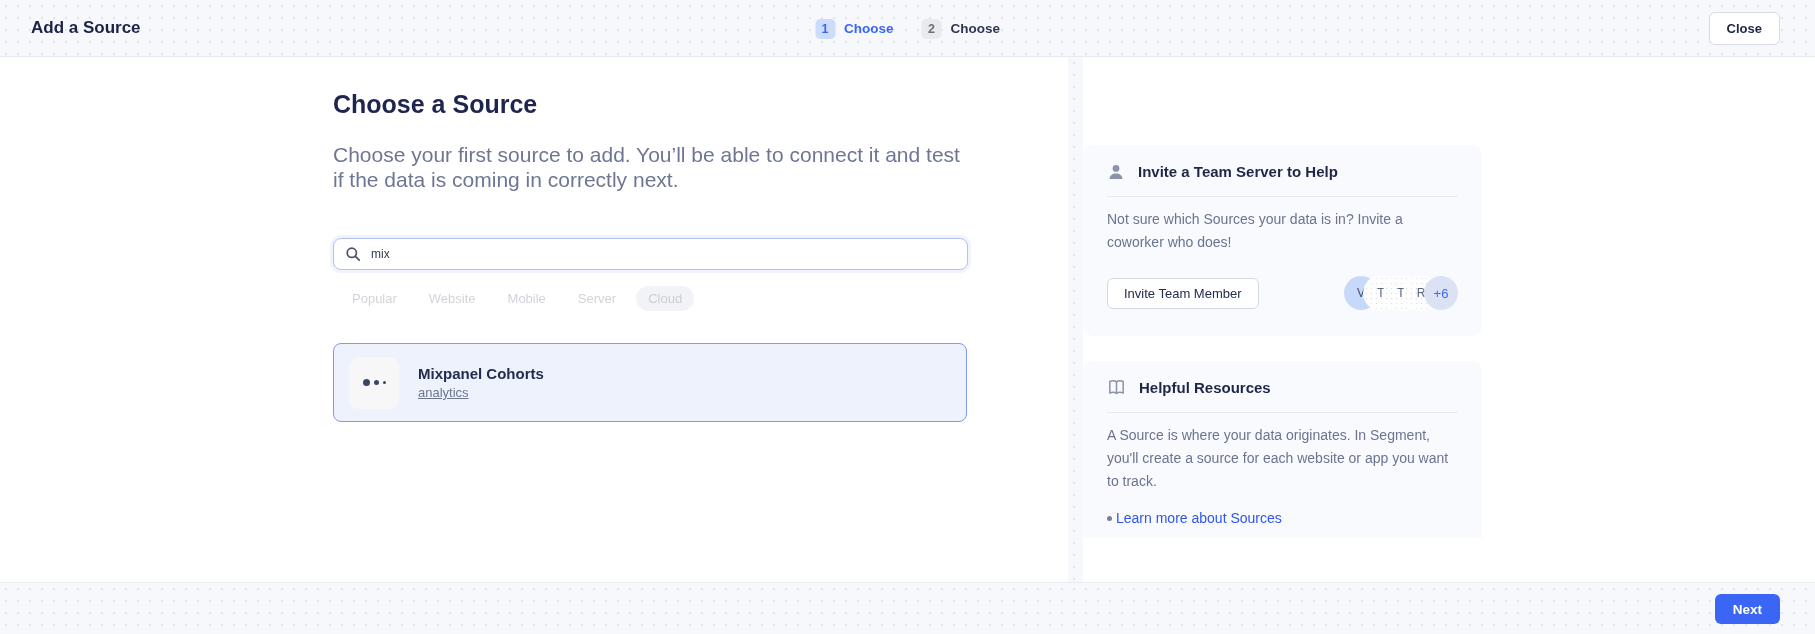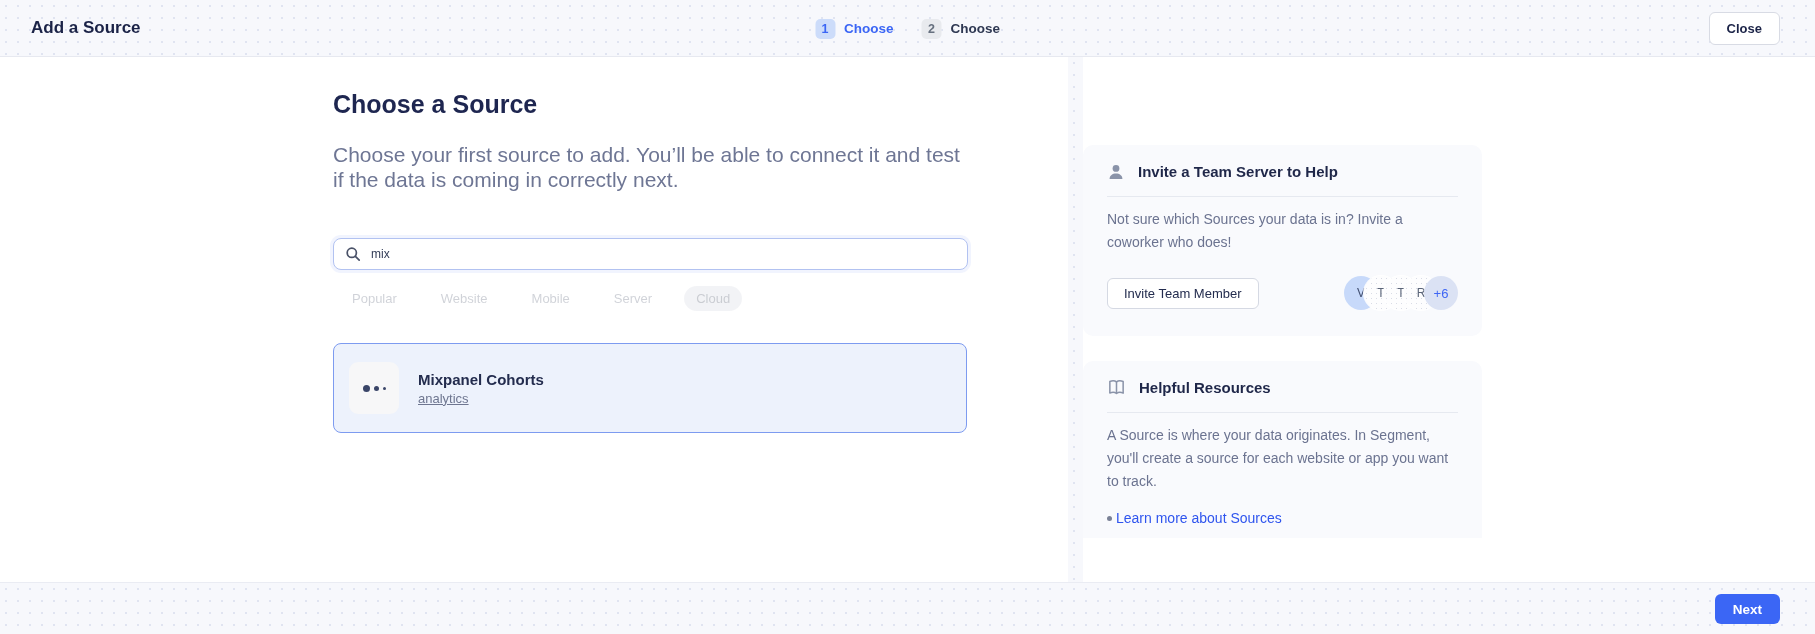--- a/index.html
+++ b/index.html
@@ -52,27 +52,27 @@
     background:#fff; border:1.5px solid #b2c2f1; border-radius:8px;
     box-shadow:0 0 0 3px rgba(59,102,245,0.07);
     display:flex; align-items:center; padding:0 11px;
   }
   .search-box svg { flex:0 0 auto; }
   .search-input {
     border:none; outline:none; background:transparent; margin-left:10px; flex:1;
     font-size:12px; color:#333d57; font-family:inherit;
   }
   .tabs {
-    position:absolute; left:340px; top:286px; display:flex; gap:20px; align-items:center;
+    position:absolute; left:340px; top:286px; display:flex; gap:8px; align-items:center;
     opacity:0.32;
   }
   .tab { font-size:13px; color:#6f7789; padding:5px 12px; border-radius:14px; cursor:pointer; }
   .tab.selected { background:#d9dce4; color:#5d6577; }
   .result-card {
-    position:absolute; left:333px; top:343px; width:634px; height:90px;
+    position:absolute; left:333px; top:343px; width:634px; height:79px;
     background:#edf2fc; border:1px solid #7d9bf0; border-radius:8px;
     display:flex; align-items:center; padding-left:15px; cursor:pointer;
   }
   .result-icon {
     width:50px; height:52px; background:#f7f7f8; border-radius:9px;
     display:flex; align-items:center; justify-content:center; gap:4px;
   }
   .dot { background:#3a4568; border-radius:50%; display:block; }
   .dot.d1 { width:7px; height:7px; }
   .dot.d2 { width:5px; height:5px; }

